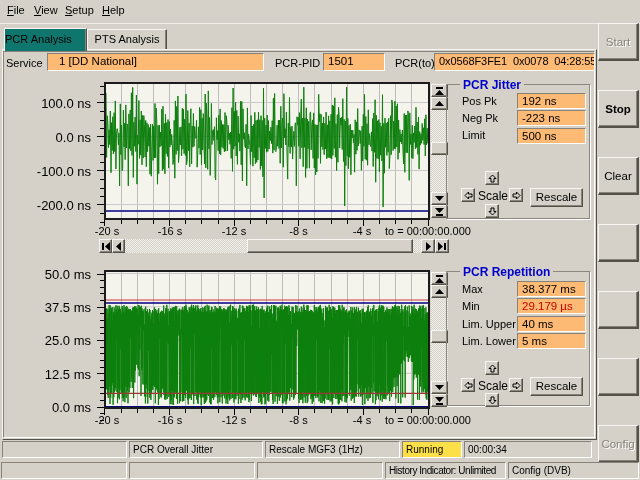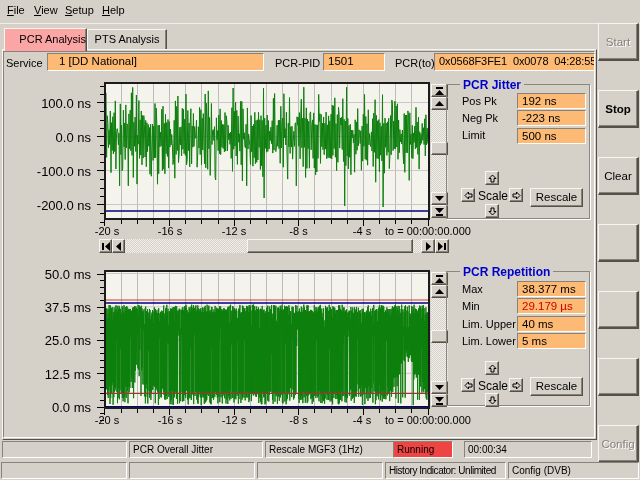--- a/index.html
+++ b/index.html
@@ -22,21 +22,21 @@
 </style></head>
 <body>
 
 <div class="abs" style="left:7px;top:4px"><u>F</u>ile</div>
 <div class="abs" style="left:34px;top:4px"><u>V</u>iew</div>
 <div class="abs" style="left:65px;top:4px"><u>S</u>etup</div>
 <div class="abs" style="left:102px;top:4px"><u>H</u>elp</div>
 <div class="abs" style="left:0;top:23px;width:640px;height:1px;background:#f0eee8"></div>
 
 <div class="abs" style="left:87px;top:29px;width:80px;height:20px;background:#d5d1c9;border-top:1px solid #f7f6f3;border-left:1px solid #f7f6f3;border-right:1px solid #545148;box-shadow:inset -1px 0 0 #87837b;text-align:center;line-height:19px">PTS Analysis</div>
-<div class="abs" style="left:4px;top:28px;width:83px;height:23px;background:#fca5a5;border-top:1px solid #f7f6f3;border-left:1px solid #f7f6f3;border-right:1px solid #545148;box-shadow:inset -1px 0 0 #87837b;text-align:right;line-height:20px;z-index:5">PCR Analysis</div>
+<div class="abs" style="left:4px;top:28px;width:83px;height:23px;background:#0f766e;border-top:1px solid #f7f6f3;border-left:1px solid #f7f6f3;border-right:1px solid #545148;box-shadow:inset -1px 0 0 #87837b;text-align:left;line-height:20px;z-index:5">PCR Analysis</div>
 
 <div class="abs" style="left:2px;top:49px;width:595px;height:391px;border-top:1px solid #f7f6f3;border-left:1px solid #f7f6f3;border-right:1px solid #545148;border-bottom:1px solid #545148"></div>
 <div class="abs" style="left:3px;top:51px;width:592px;height:387px;border-top:1px solid #87837b;border-left:1px solid #87837b;border-bottom:1px solid #ffffff;border-right:1px solid #ffffff"></div>
 
 <div class="lbl" style="left:6px;top:57px">Service</div>
 <div class="abs sunken field" style="left:47px;top:53px;width:217px;height:18px;padding-left:11px">1 [DD National]</div>
 <div class="lbl" style="left:275px;top:57px">PCR-PID</div>
 <div class="abs sunken field" style="left:323px;top:53px;width:62px;height:18px">1501</div>
 <div class="lbl" style="left:395px;top:57px">PCR(to)</div>
 <div class="abs sunken field" style="left:434px;top:53px;width:161px;height:18px;font-size:11px;letter-spacing:-0.1px">0x0568F3FE1&nbsp; 0x0078&nbsp; 04:28:55</div>
@@ -362,19 +362,19 @@
 <div class="btn" style="top:90px;font-weight:bold">Stop</div>
 <div class="btn" style="top:157px">Clear</div>
 <div class="btn" style="top:224px"></div>
 <div class="btn" style="top:291px"></div>
 <div class="btn" style="top:358px"></div>
 <div class="btn dis" style="top:425px">Config</div>
 
 <div class="cell" style="left:2px;top:441px;width:125px"></div>
 <div class="cell" style="left:129px;top:441px;width:134px">PCR Overall Jitter</div>
 <div class="cell" style="left:265px;top:441px;width:135px">Rescale MGF3 (1Hz)</div>
-<div class="cell" style="left:393px;top:441px;width:60px;background:#ef4444">Running</div>
+<div class="cell" style="left:402px;top:441px;width:60px;background:#fde047">Running</div>
 <div class="cell" style="left:464px;top:441px;width:128px">00:00:34</div>
 
 <div class="cell" style="left:1px;top:462px;width:126px"></div>
 <div class="cell" style="left:129px;top:462px;width:126px"></div>
 <div class="cell" style="left:257px;top:462px;width:126px"></div>
 <div class="cell" style="left:385px;top:462px;width:121px;letter-spacing:-0.45px">History Indicator: Unlimited</div>
 <div class="cell" style="left:508px;top:462px;width:131px">Config (DVB)</div>
 </body></html>

